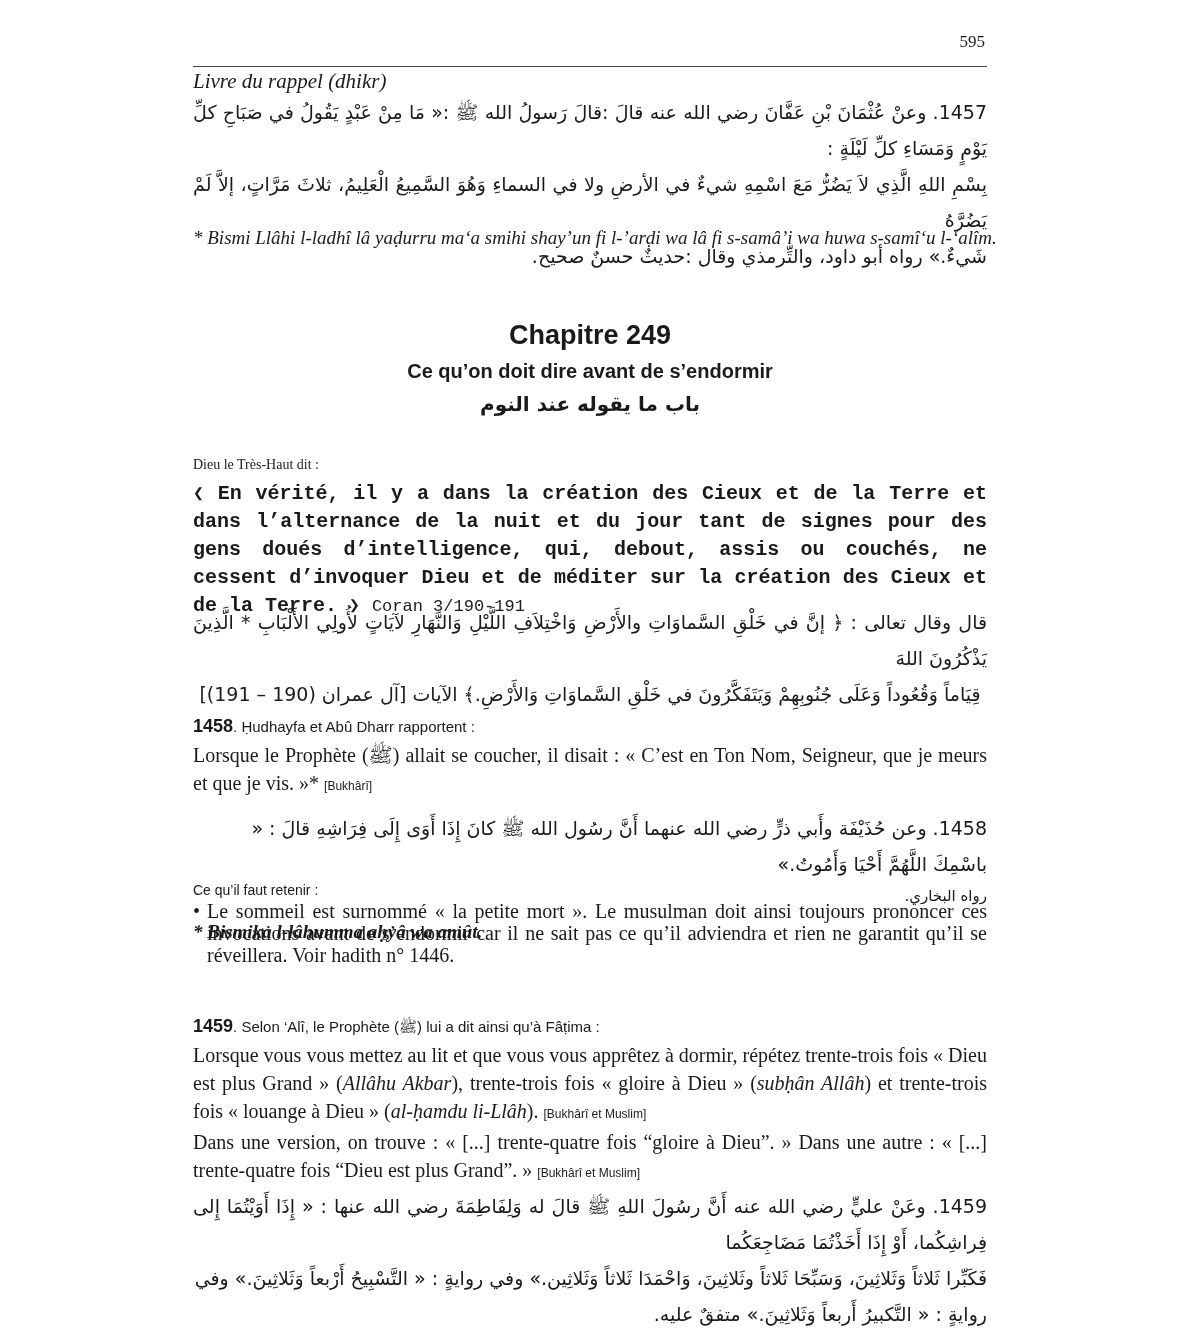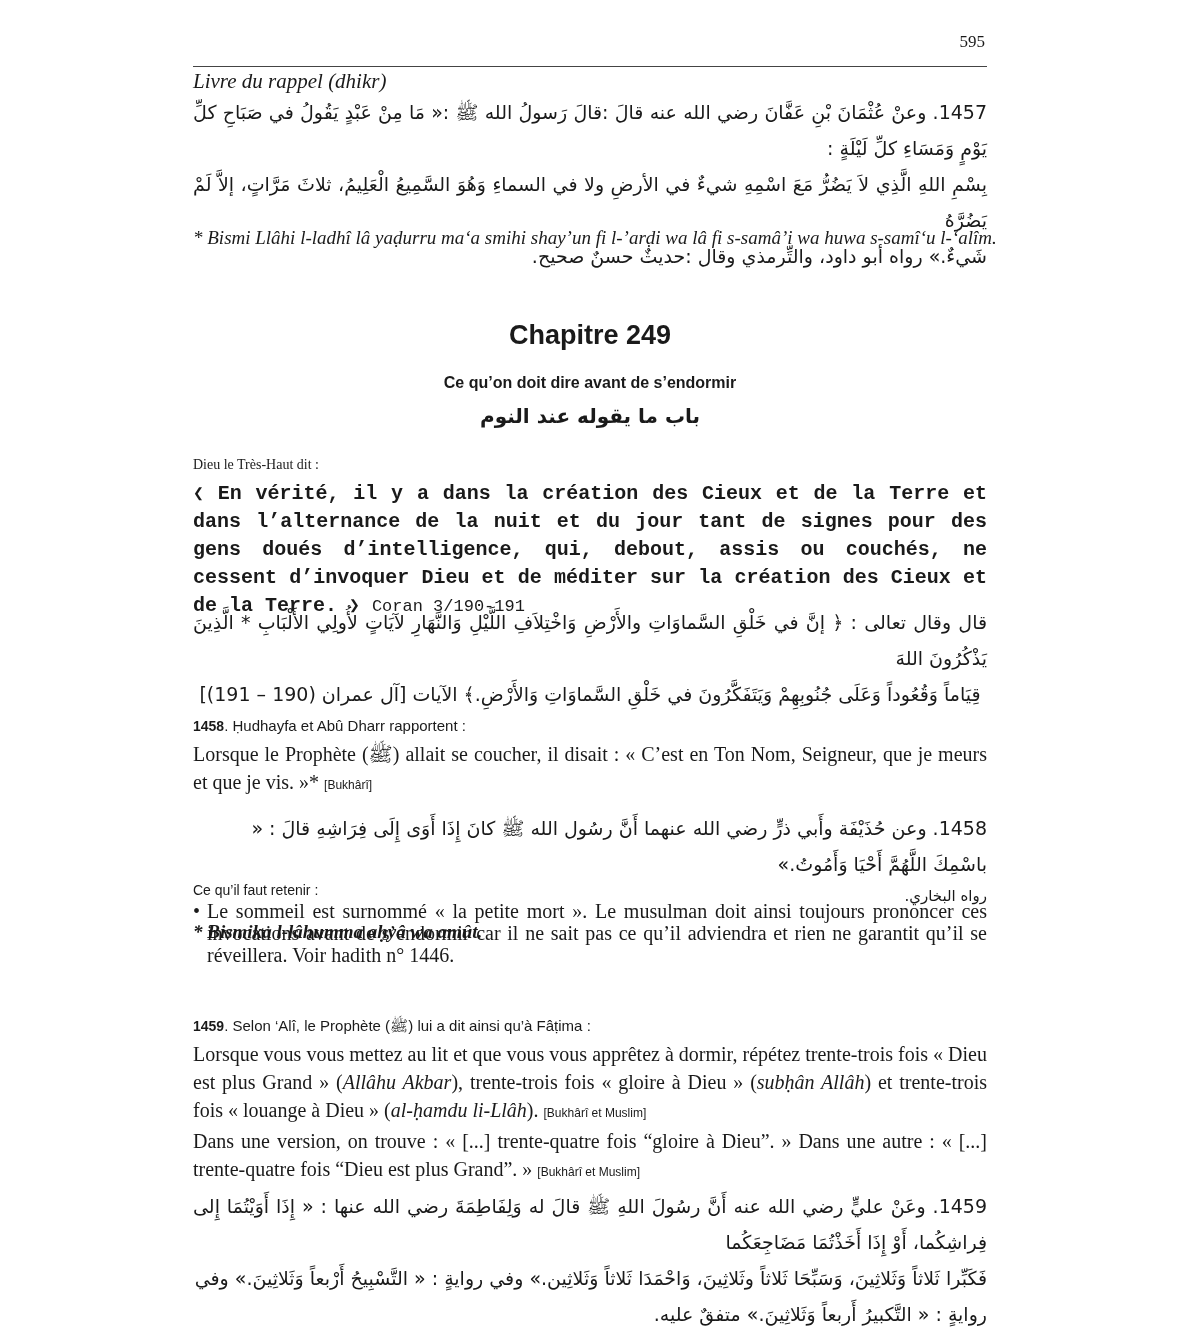--- a/index.html
+++ b/index.html
@@ -14,30 +14,30 @@
 
   .ar { direction: rtl; text-align: justify; font-family: "DejaVu Sans", sans-serif; font-size: 19px; line-height: 36px; }
   .ar-last { text-align: right; }
   .ar-small { font-size: 15px; }
   .block { position: absolute; left: 0; width: 794px; }
 
   .translit { font-style: italic; font-size: 19px; line-height: 24px; padding-left: 14px; text-indent: -14px; }
 
   .chapter { position: absolute; top: 318px; left: 0; width: 794px; text-align: center; font-family: "Liberation Sans", sans-serif; }
   .chapter .num { font-size: 27px; font-weight: bold; line-height: 34px; }
-  .chapter .sub { font-size: 16px; font-weight: bold; line-height: 34px; margin-top: 14px; }
+  .chapter .sub { font-size: 20px; font-weight: bold; line-height: 34px; margin-top: 2px; }
   .chapter .arsub { font-family: "DejaVu Sans", sans-serif; font-size: 20px; font-weight: bold; direction: rtl; line-height: 32px; }
 
   .intro { font-size: 14px; line-height: 18px; }
   .verse { font-size: 20px; font-weight: bold; line-height: 28px; text-align: justify; }
   .verse .ref { font-weight: normal; font-size: 17px; }
   .bracket { font-size: 18px; }
 
   .hadith-head { font-family: "Liberation Sans", sans-serif; font-size: 15px; line-height: 20px; }
-  .hadith-head b { font-size: 14px; margin-top: 21px; }
+  .hadith-head b { font-size: 18px; margin-top: 21px; }
   .body-fr { font-size: 20px; line-height: 28px; text-align: justify; }
   .source { font-family: "Liberation Sans", sans-serif; font-size: 12px; }
 
   .retain-title { font-family: "Liberation Sans", sans-serif; font-size: 14px; line-height: 20px; }
   .retain-item { font-size: 20px; line-height: 22px; padding-left: 14px; text-indent: -14px; text-align: justify; }
   .bullet { display: inline-block; width: 14px; text-indent: 0; }
 </style>
 </head>
 <body>
 

